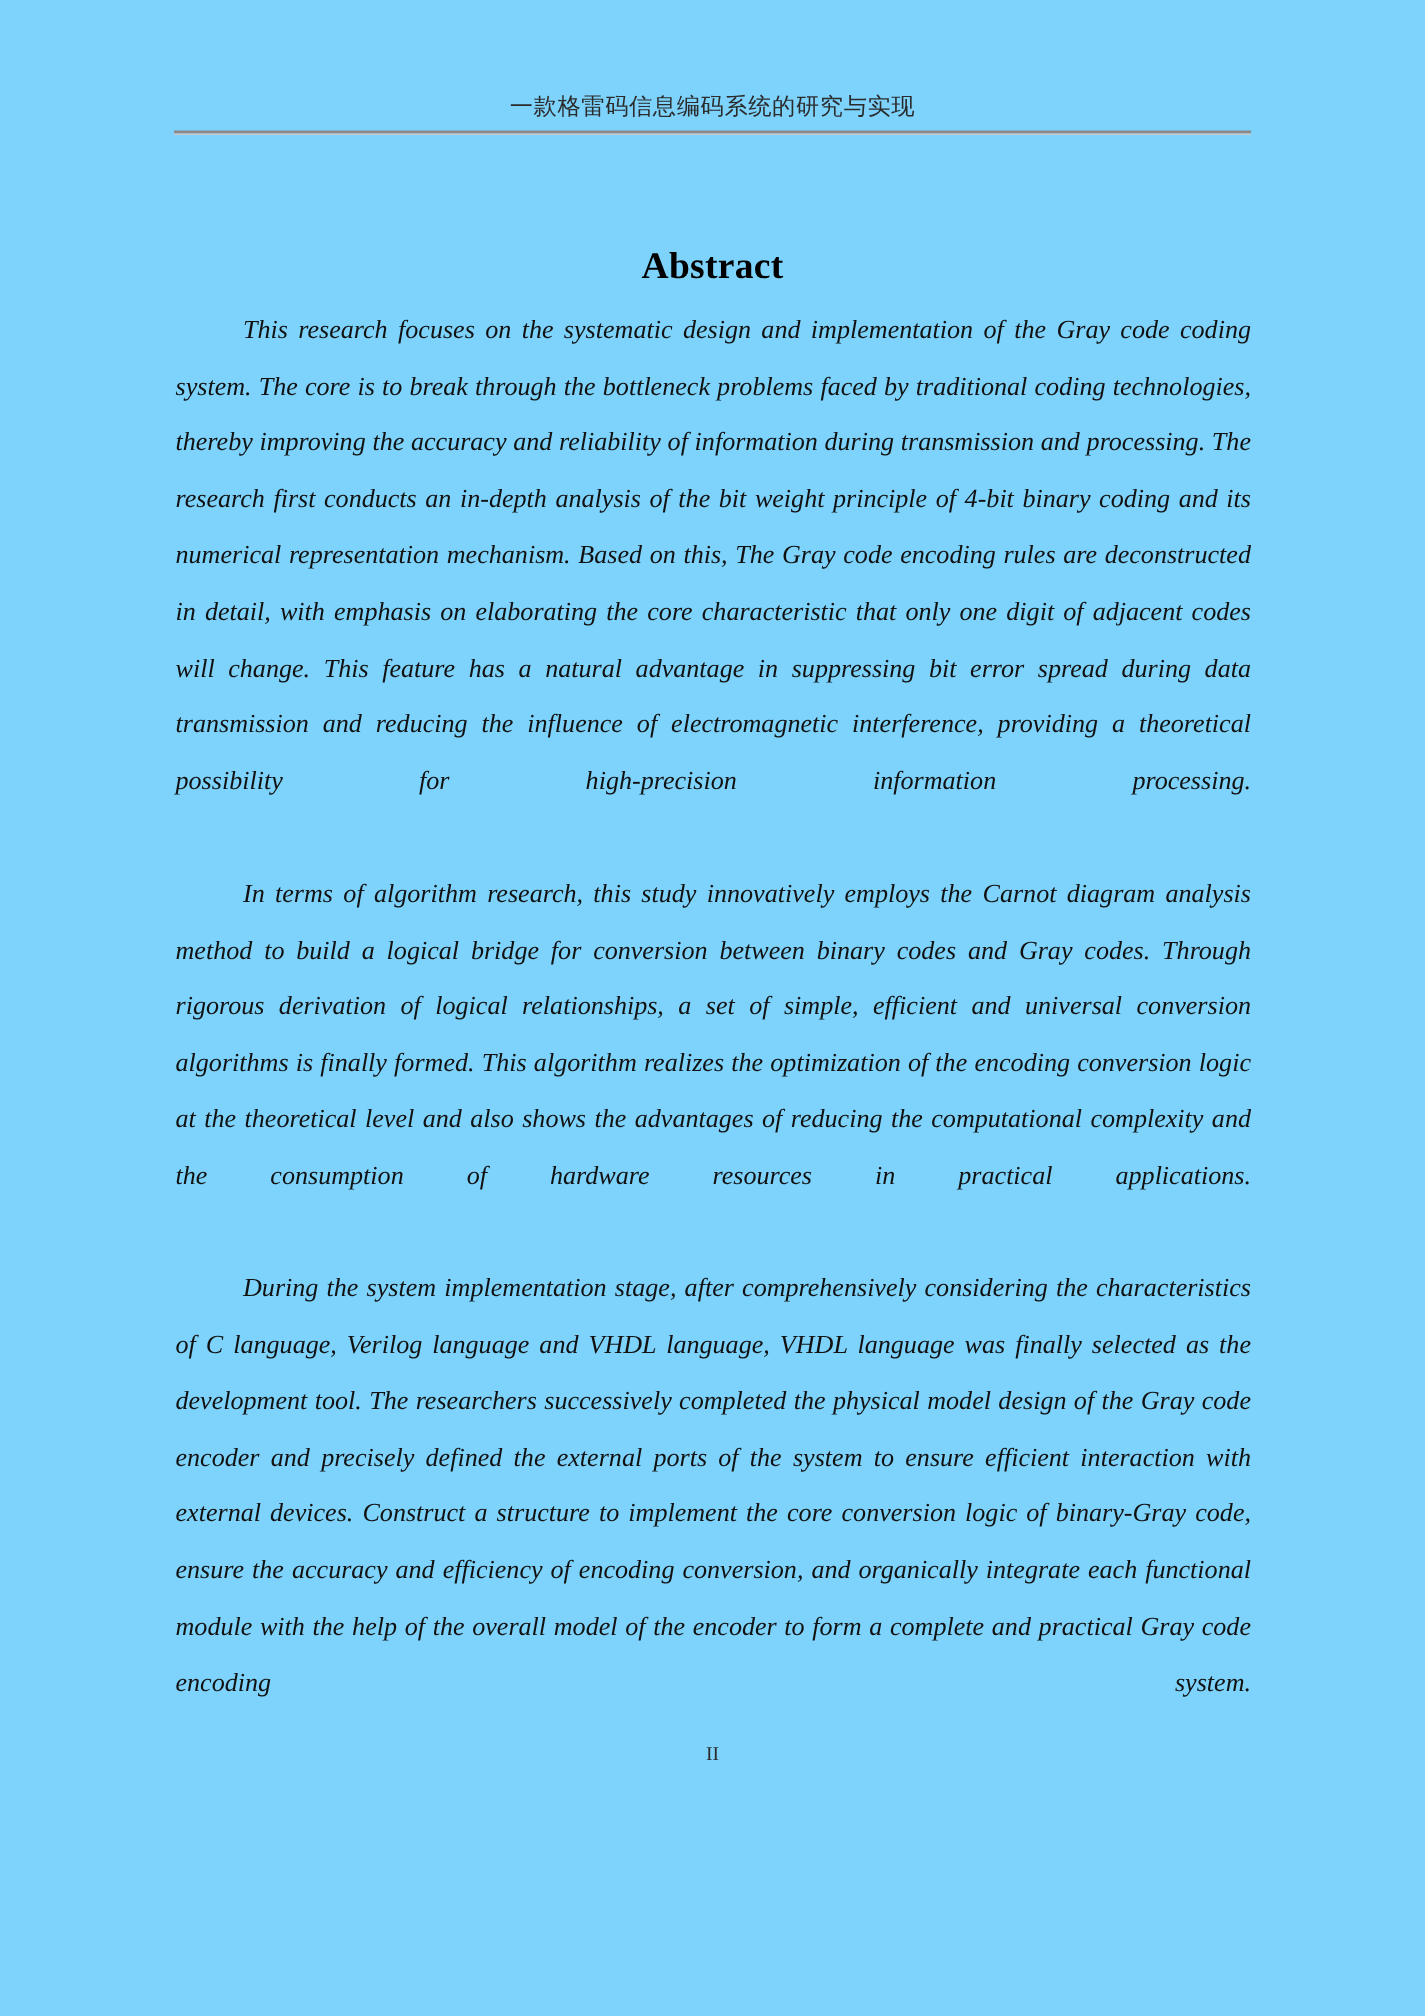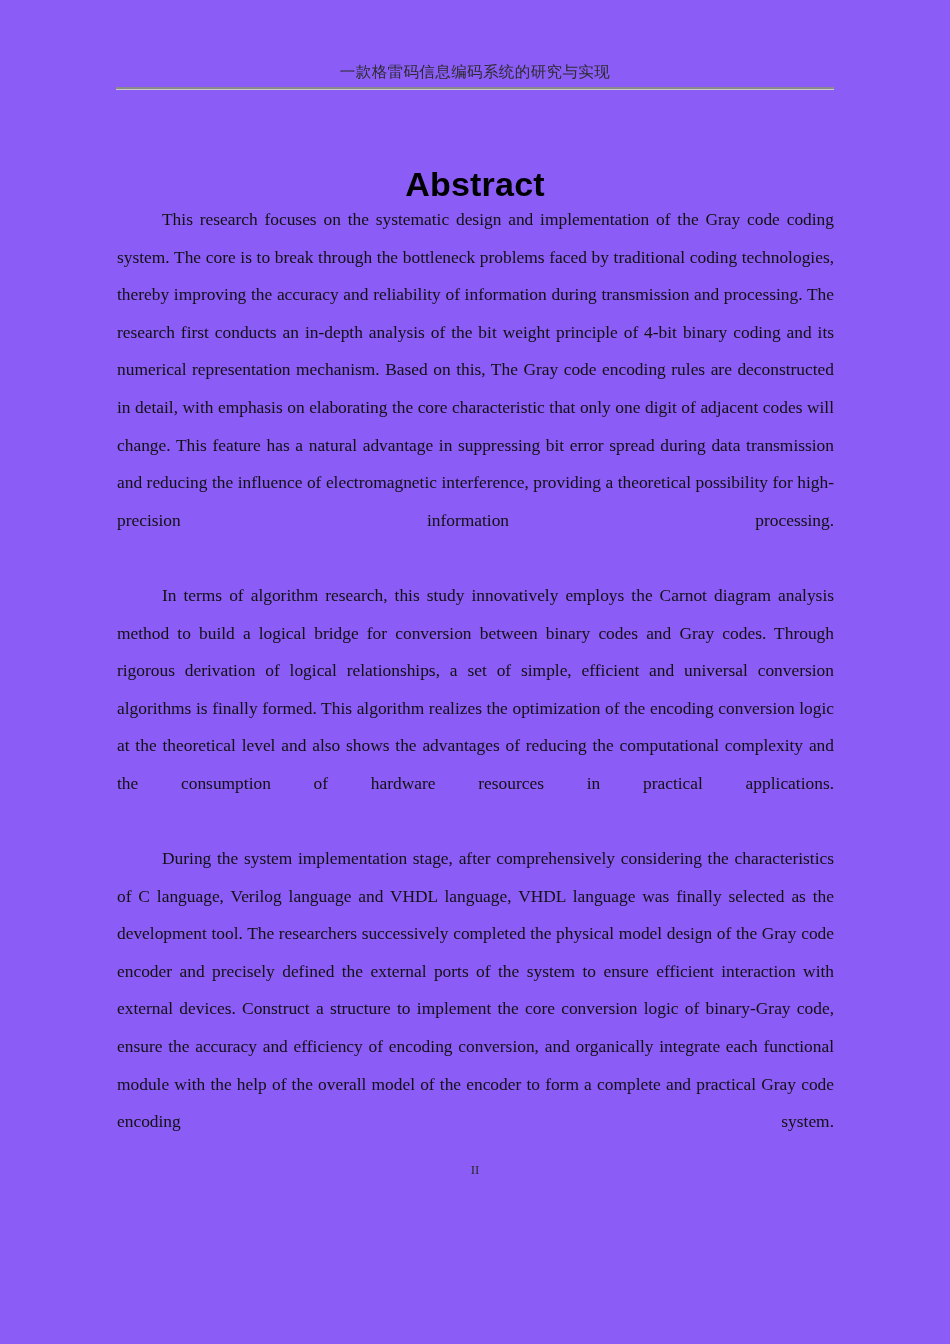--- a/index.html
+++ b/index.html
@@ -12,21 +12,21 @@
     font-family: "Liberation Serif", "DejaVu Serif", serif;
     color: #000000;
     -webkit-font-smoothing: antialiased;
   }
 
   .page {
     position: relative;
     width: 950px;
     height: 1344px;
     margin: 0 auto;
-    background: #8b5cf6;
+    background: #7dd3fc;
     overflow: hidden;
     box-sizing: border-box;
   }
 
   
   .header-area {
     position: absolute;
     top: 62px;
     left: 116px;
     width: 718px;
@@ -50,34 +50,35 @@
     border-bottom: 1px solid #c9c9c9;
   }
 
   
   .doc-title {
     position: absolute;
     top: 144px;
     left: 116px;
     width: 718px;
     text-align: center;
-    font-family: Liberation Sans, sans-serif;
-    font-size: 34px;
+    font-family: Liberation Serif, serif;
+    font-size: 25px;
     font-weight: bold;
     line-height: 34px;
     color: #000000;
     letter-spacing: 0.2px;
   }
 
   
   .body-area {
     position: absolute;
     top: 201px;
     left: 117px;
     width: 717px;
+    font-style: italic;
   }
 
   .para {
     margin: 0;
     text-align: justify;
     text-justify: inter-word;
     text-indent: 45px;
     font-family: "Liberation Serif", "DejaVu Serif", serif;
     font-size: 17.4px;
     line-height: 37.6px;

